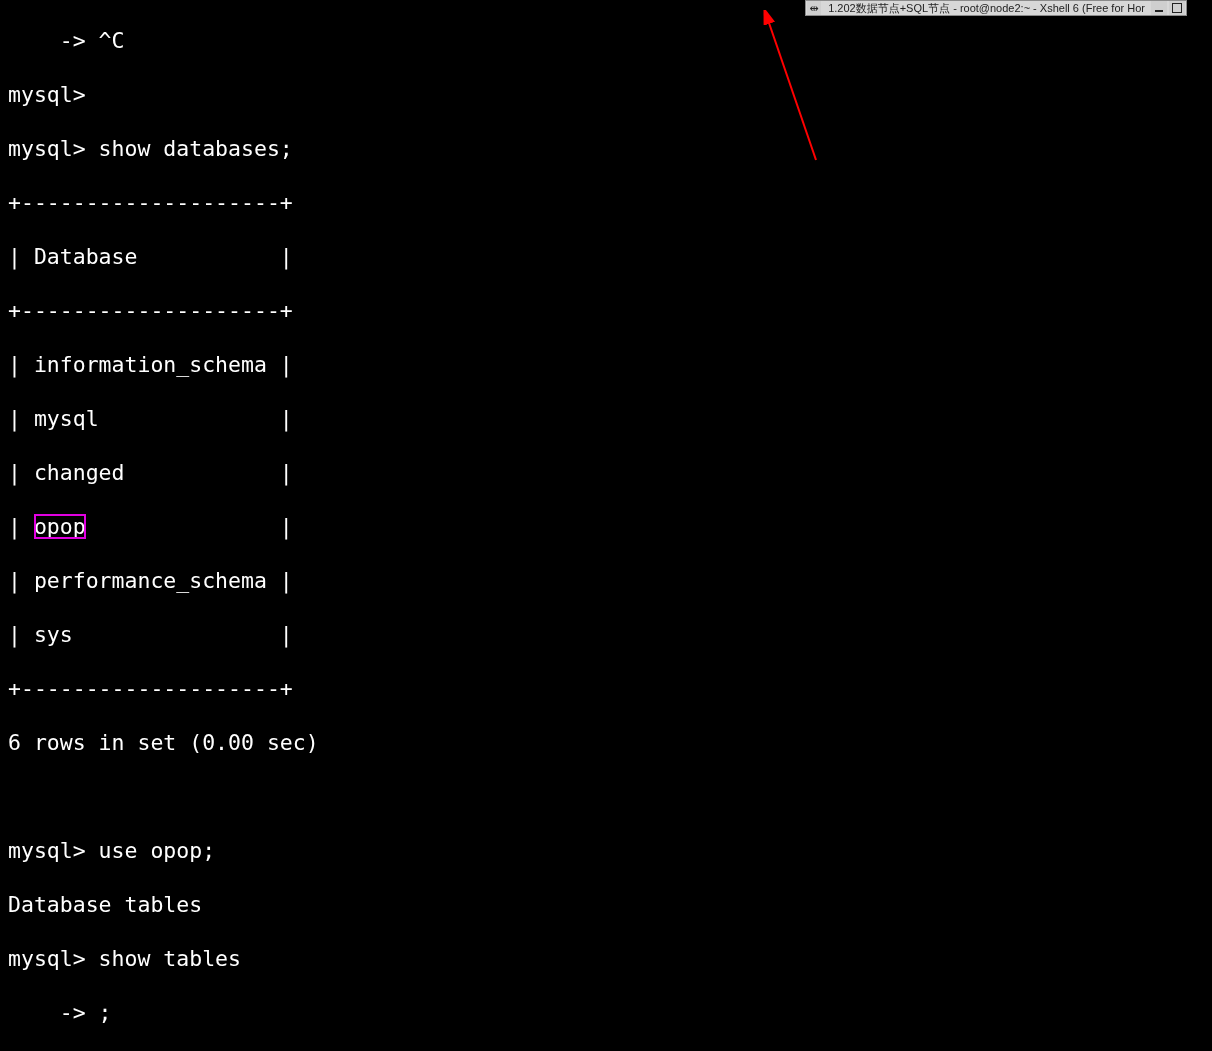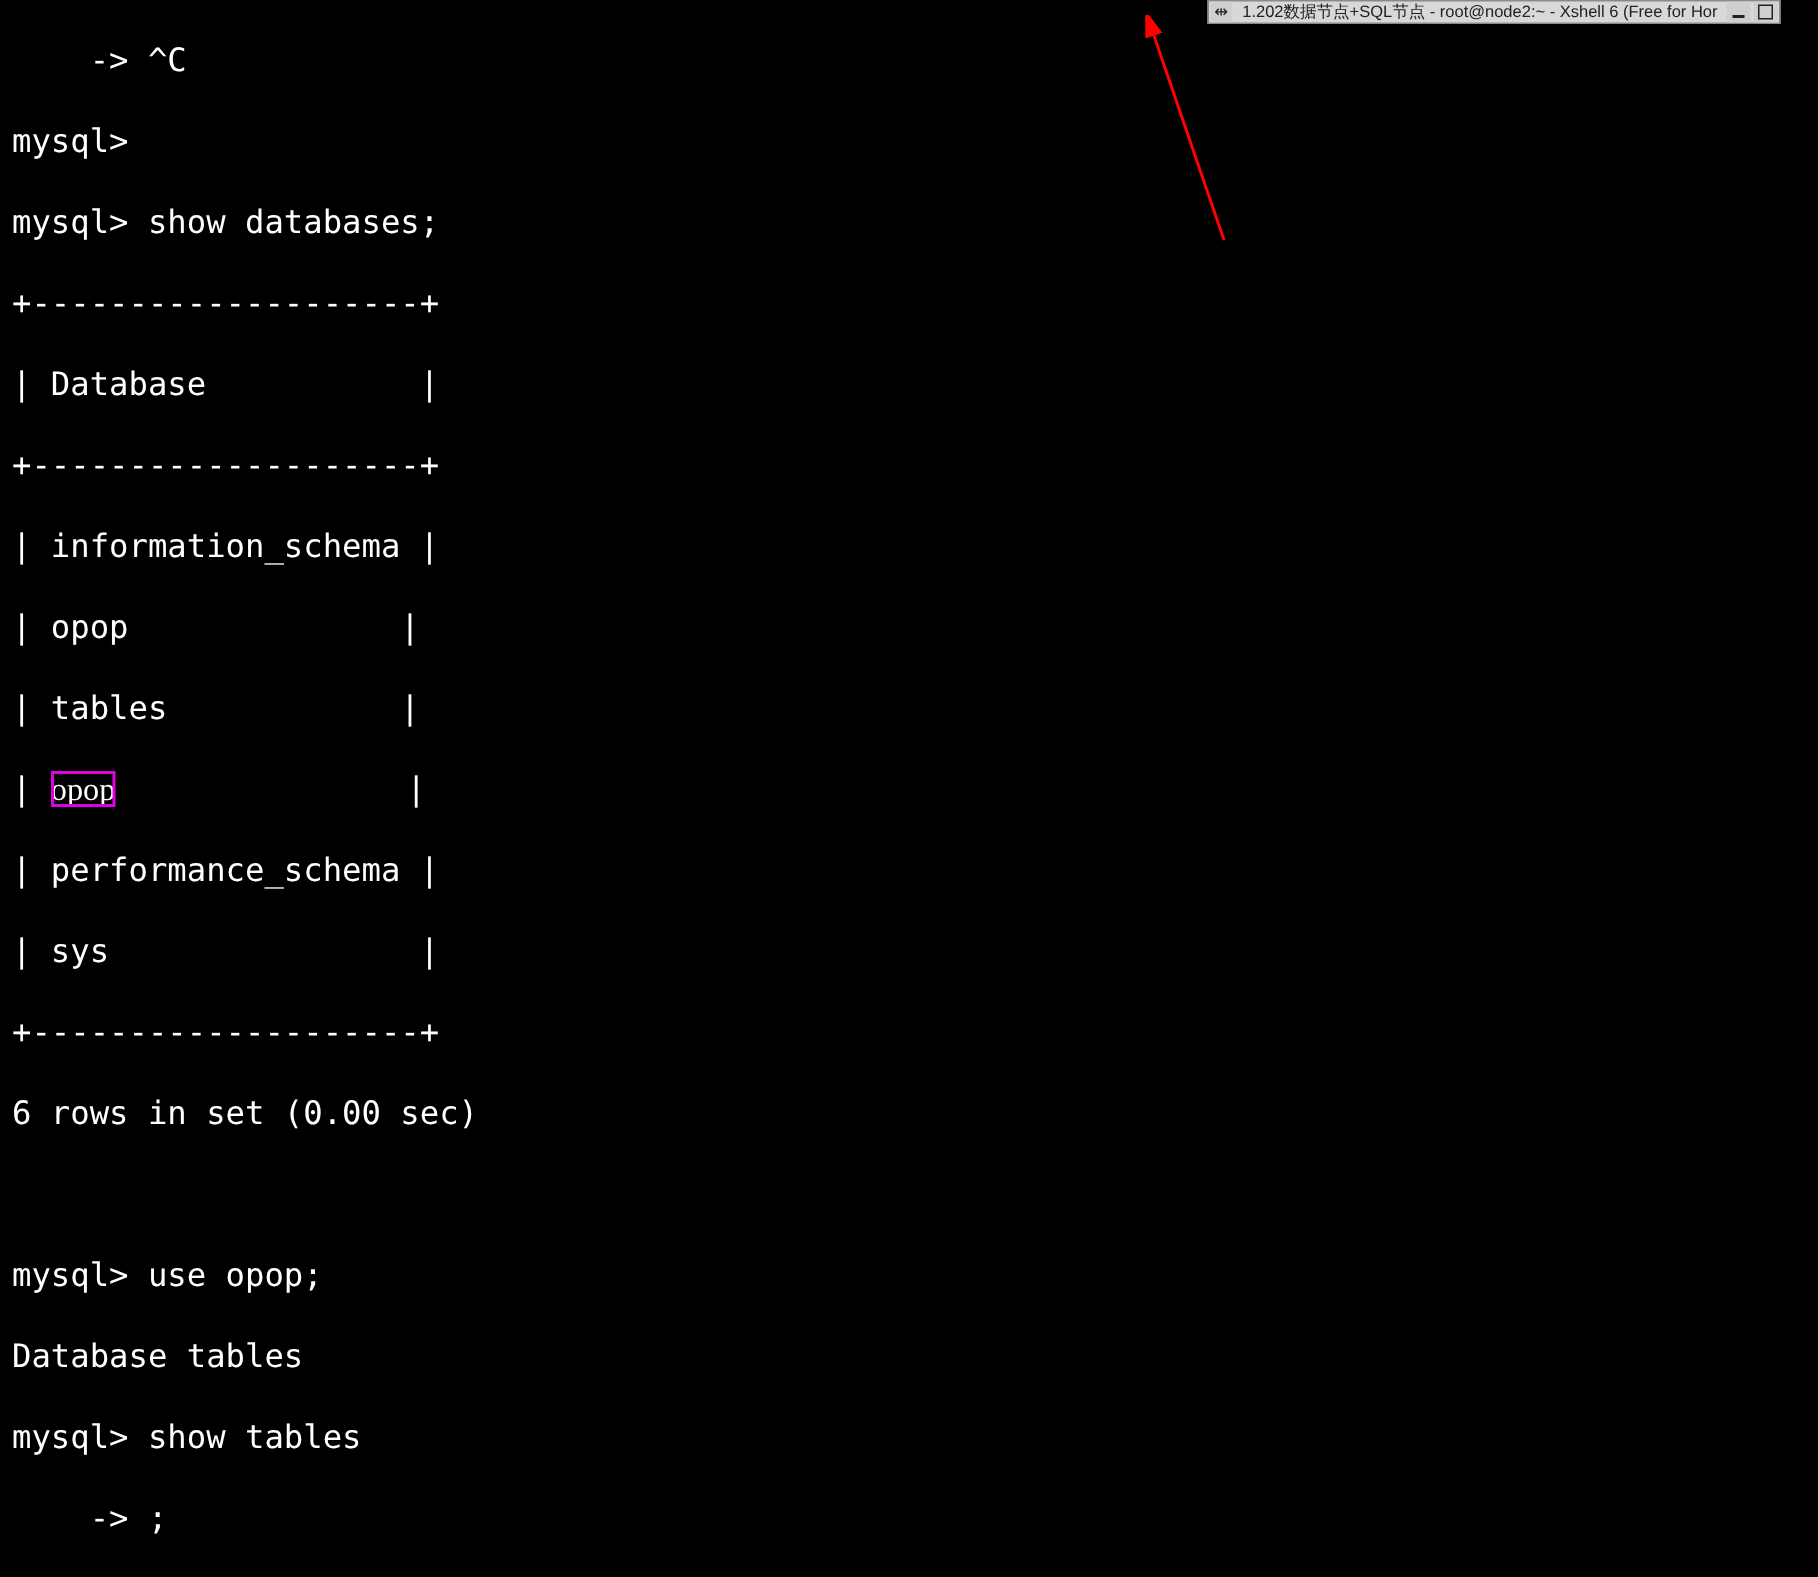--- a/index.html
+++ b/index.html
@@ -52,21 +52,20 @@
   
   .term {
     position: absolute;
     left: 8px;
     top: 0;
     white-space: pre;
   }
   .hl {
     outline: 2px solid #e100e1;
     outline-offset: -2px;
-    font-family: Liberation Serif, serif;
   }
 </style>
 </head>
 <body>
 
 <div class="titlebar">
   <span class="pin">⇹</span>
   <span class="title-text">1.202数据节点+SQL节点 - root@node2:~ - Xshell 6 (Free for Hor</span>
   <span class="winbtn minimize"></span>
   <span class="winbtn restore"></span>
@@ -89,23 +88,23 @@
 <span>mysql&gt; show databases;</span>
 
 <span>+--------------------+</span>
 
 <span>| Database           |</span>
 
 <span>+--------------------+</span>
 
 <span>| information_schema |</span>
 
-<span>| opop              |</span>
+<span>| mysql              |</span>
 
-<span>| tables            |</span>
+<span>| changed            |</span>
 
 <span><span>| </span><span class="hl">opop</span><span>               |</span></span>
 
 <span>| performance_schema |</span>
 
 <span>| sys                |</span>
 
 <span>+--------------------+</span>
 
 <span>6 rows in set (0.00 sec)</span>

